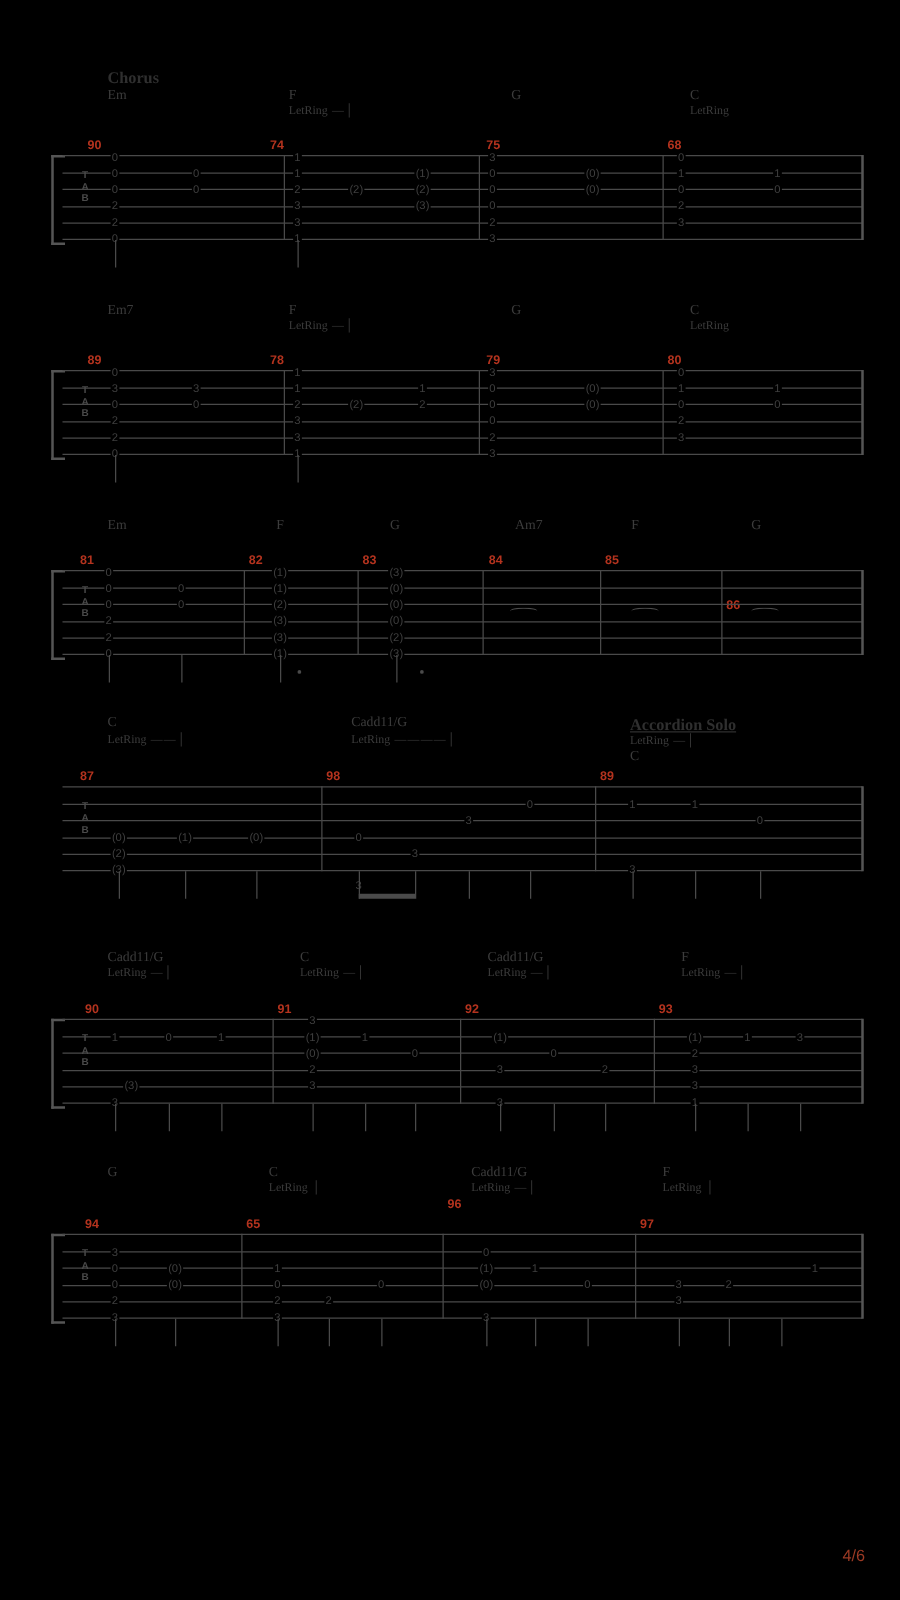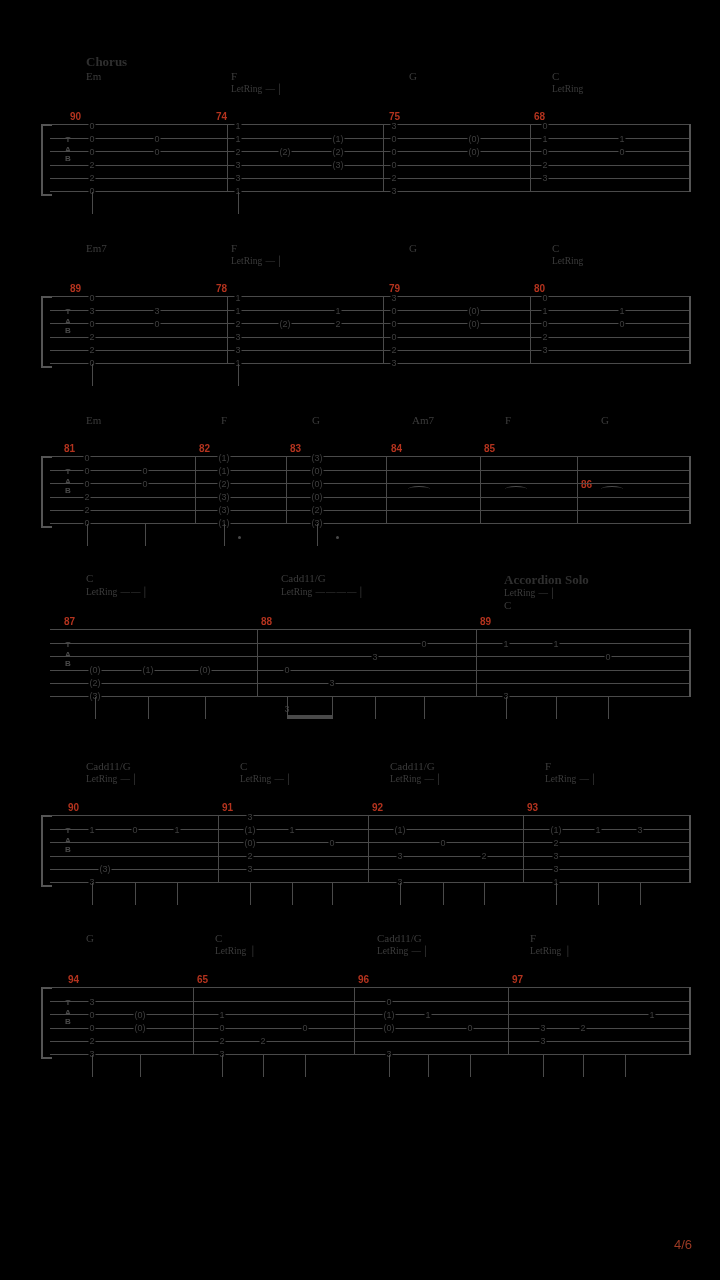--- a/index.html
+++ b/index.html
@@ -337,26 +337,26 @@
     <div class="dotmark" style="left:336px;top:136px;"></div>
   </div>
 
   <div class="system" style="top:560px;height:175px;">
     <div class="chord" style="left:86px;top:12px;">C</div>
     <div class="letring" style="left:86px;top:27px;"><span>LetRing</span><span class="dash"> ——│</span></div>
 
     <div class="chord" style="left:281px;top:12px;">Cadd11/G</div>
     <div class="letring" style="left:281px;top:27px;"><span>LetRing</span><span class="dash"> ————│</span></div>
 
-    <div class="section-title" style="left:504px;top:12px;">Accordion Solo</div>
+    <div class="section-title" style="left:504px;top:12px;text-decoration:underline;">Accordion Solo</div>
     <div class="letring" style="left:504px;top:28px;"><span>LetRing</span><span class="dash"> —│</span></div>
     <div class="chord" style="left:504px;top:39px;">C</div>
 
     <div class="measnum" style="left:64px;top:56px;">87</div>
-    <div class="measnum" style="left:261px;top:56px;">88</div>
+    <div class="measnum" style="left:261px;top:56px;">98</div>
     <div class="measnum" style="left:480px;top:56px;">89</div>
 
     <div class="staff" style="left:50px;top:69px;width:640px;height:68px;">
       <div class="sline" style="top:13px;"></div>
       <div class="sline" style="top:26px;"></div>
       <div class="sline" style="top:40px;"></div>
       <div class="sline" style="top:53px;"></div>
     </div>
     <div class="tabclef" style="left:63px;top:80px;">
         <div>T</div>
@@ -477,21 +477,21 @@
     <div class="chord" style="left:86px;top:17px;">G</div>
     <div class="chord" style="left:215px;top:17px;">C</div>
     <div class="letring" style="left:215px;top:31px;"><span>LetRing</span><span class="dash"> │</span></div>
     <div class="chord" style="left:377px;top:17px;">Cadd11/G</div>
     <div class="letring" style="left:377px;top:31px;"><span>LetRing</span><span class="dash"> —│</span></div>
     <div class="chord" style="left:530px;top:17px;">F</div>
     <div class="letring" style="left:530px;top:31px;"><span>LetRing</span><span class="dash"> │</span></div>
 
     <div class="measnum" style="left:68px;top:59px;">94</div>
     <div class="measnum" style="left:197px;top:59px;">65</div>
-    <div class="measnum" style="left:358px;top:59px;">96</div>
+    <div class="measnum" style="left:358px;top:43px;">96</div>
     <div class="measnum" style="left:512px;top:59px;">97</div>
 
     <div class="brace" style="left:41px;top:72px;height:68px;"></div>
     <div class="staff" style="left:50px;top:72px;width:640px;height:68px;">
       <div class="sline" style="top:13px;"></div>
       <div class="sline" style="top:26px;"></div>
       <div class="sline" style="top:40px;"></div>
       <div class="sline" style="top:53px;"></div>
     </div>
     <div class="tabclef" style="left:63px;top:83px;">

